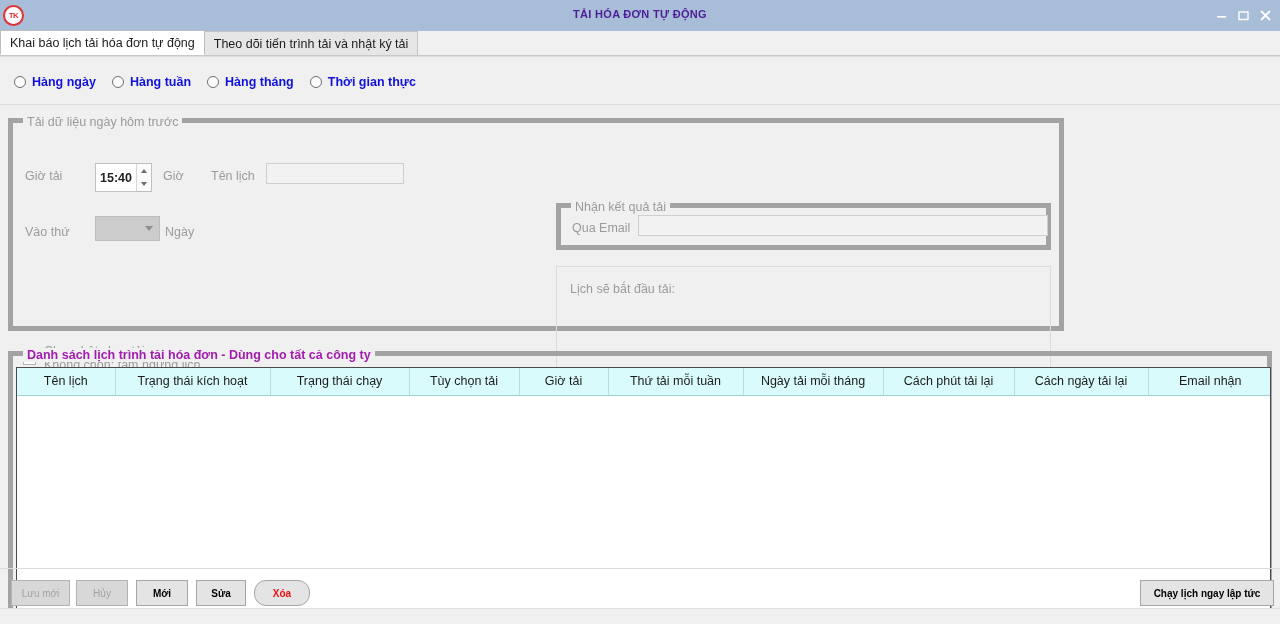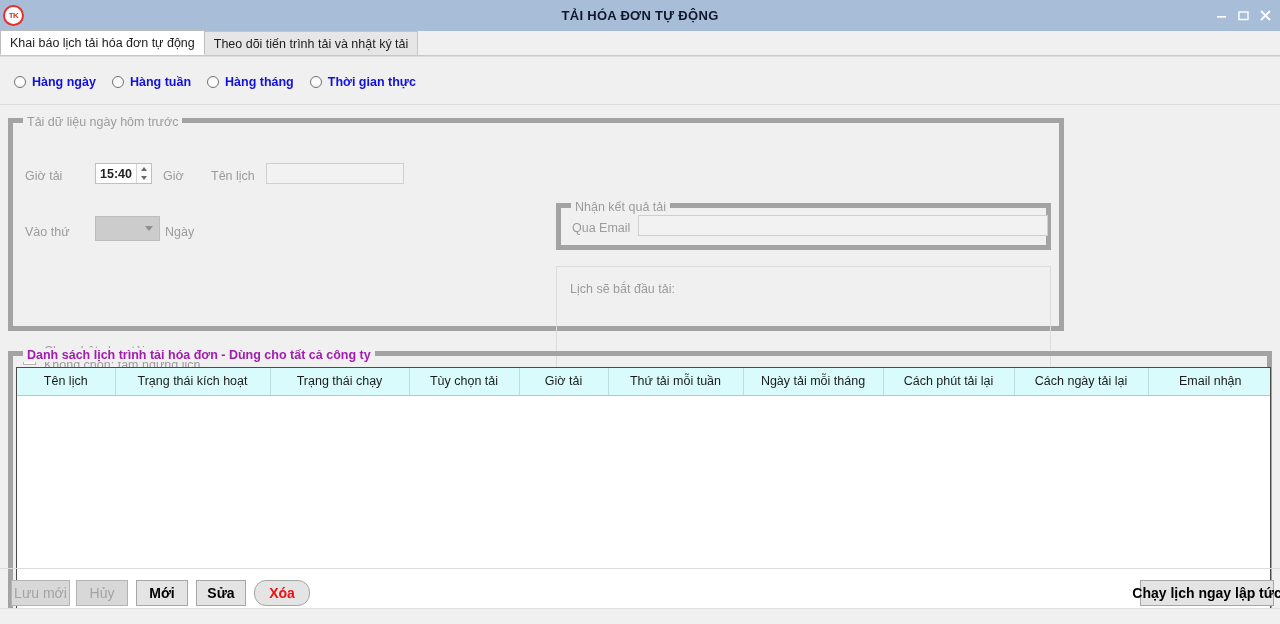--- a/index.html
+++ b/index.html
@@ -31,23 +31,23 @@
     border: 2.5px solid #e03030;
     display: flex; align-items: center; justify-content: center;
     font-size: 8px; font-weight: bold; color: #e03030;
     letter-spacing: -0.5px;
     line-height: 1;
   }
   .title-text {
     position: absolute;
     left: 0; right: 0; top: 8px;
     text-align: center;
-    font-size: 13px;
+    font-size: 11px;
     font-weight: bold;
-    color: #0f172a;
+    color: #4c1d95;
     letter-spacing: 0.3px;
   }
   .wincontrols {
     position: absolute; right: 4px; top: 0;
     height: 31px;
     display: flex; align-items: center; gap: 0px;
   }
   .wbtn {
     width: 22px; height: 31px;
     display: flex; align-items: center; justify-content: center;
@@ -152,21 +152,21 @@
     color: #9b9b9b;
     white-space: nowrap;
   }
 
   
   .spinner {
     position: absolute;
     display: flex; align-items: stretch;
     border: 1px solid #c0c0c0;
     background: #ffffff;
-    height: 21px;
+    height: 29px;
   }
   .spinner .val {
     width: 40px;
     display: flex; align-items: center;
     padding-left: 4px;
     font-size: 12.5px;
     color: #222222;
     font-weight: bold;
   }
   .spinner .arrows {
@@ -281,21 +281,21 @@
   }
   table.grid th:last-child { border-right: none; }
 
   
   .btn {
     position: absolute;
     height: 26px;
     border: 1px solid #a6a6a6;
     background: #e4e4e4;
     display: flex; align-items: center; justify-content: center;
-    font-size: 14px;
+    font-size: 10px;
     font-weight: bold;
     cursor: default;
     white-space: nowrap;
   }
   .btn.disabled {
     color: #a3a3a3;
     background: #d8d8d8;
     border-color: #b3b3b3;
     font-weight: normal;
   }

